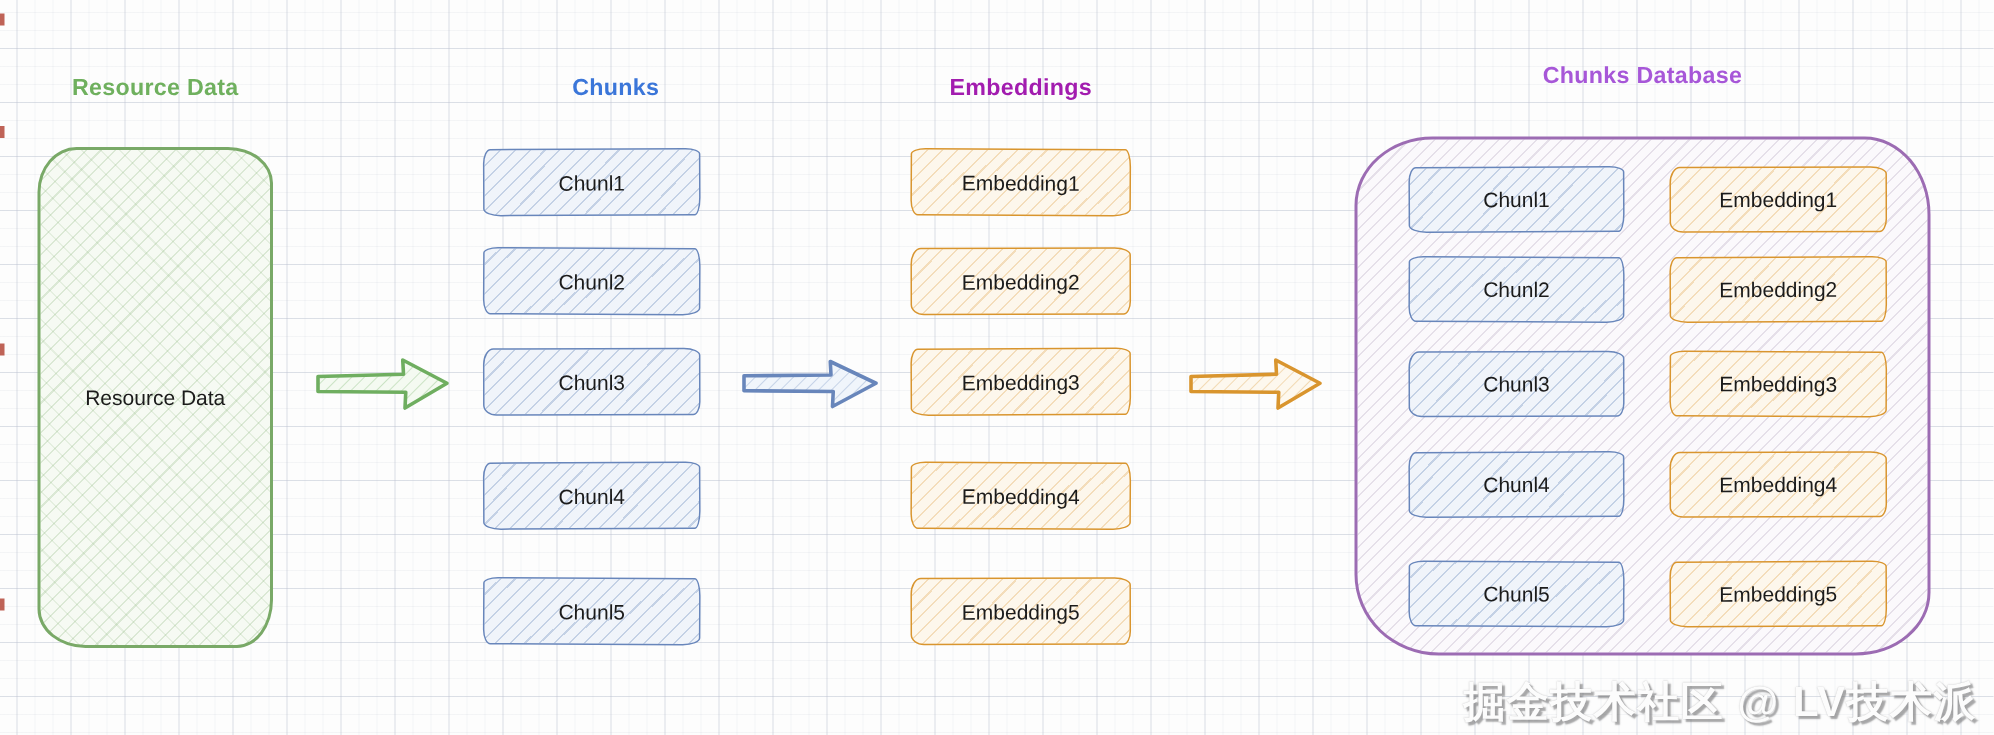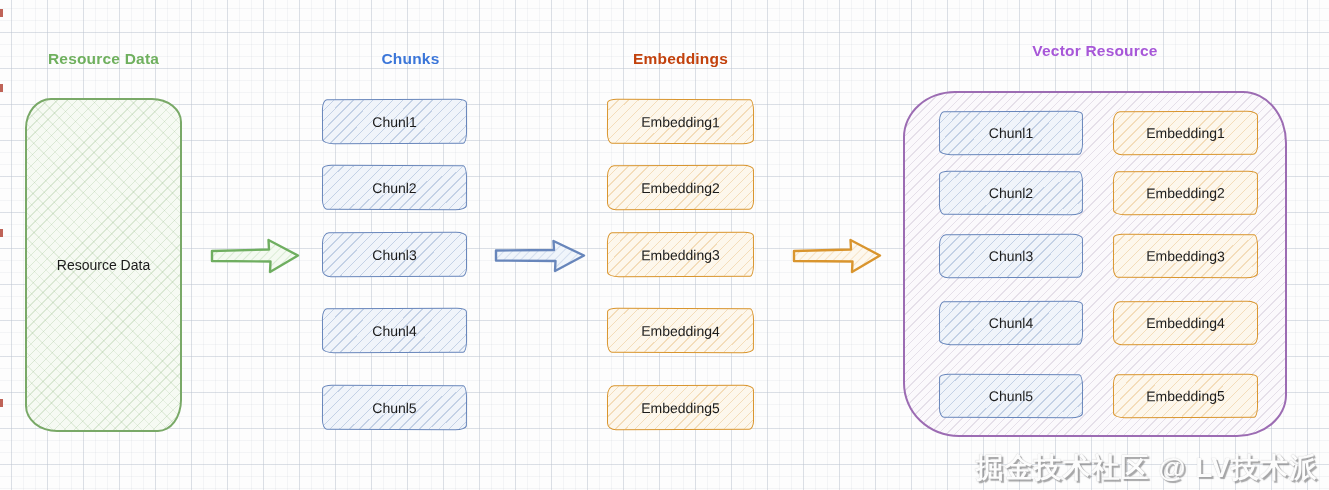--- a/index.html
+++ b/index.html
@@ -116,21 +116,21 @@
 <svg class="arrow" style="left:492px;top:237px" width="96" height="38" viewBox="0 0 96 38">
   <defs>
     <pattern id="hatch-blue" width="6" height="6" patternUnits="userSpaceOnUse" patternTransform="rotate(45)">
       <line x1="0" y1="0" x2="0" y2="6" stroke="rgba(104,134,187,0.35)" stroke-width="1.2"></line>
     </pattern>
   </defs>
   <path d="M4 13.5 L62 13 L61.5 4 L92 18.5 L63 34 L63.5 24 L4 23.5 Z" fill="#f0f5fb" stroke="#6886bb" stroke-width="2.4" stroke-linejoin="round"></path>
   <path d="M4 13.5 L62 13 L61.5 4 L92 18.5 L63 34 L63.5 24 L4 23.5 Z" fill="url(#hatch-blue)" stroke="none"></path>
 </svg>
 
-<div class="col-title" style="left:607px;width:147px;color:#c2410c">Embeddings</div>
+<div class="col-title" style="left:607px;width:147px;color:#a21caf">Embeddings</div>
 <div class="sketch embed-box wob-b r1">
   <span>Embedding1</span>
   </div>
 <div class="sketch embed-box wob-c r2">
   <span>Embedding2</span>
   </div>
 <div class="sketch embed-box wob-a r3">
   <span>Embedding3</span>
   </div>
 <div class="sketch embed-box wob-b r4">
@@ -143,21 +143,21 @@
 <svg class="arrow" style="left:790px;top:235px" width="94" height="42" viewBox="0 0 94 42">
   <defs>
     <pattern id="hatch-orange" width="6" height="6" patternUnits="userSpaceOnUse" patternTransform="rotate(45)">
       <line x1="0" y1="0" x2="0" y2="6" stroke="rgba(217,149,46,0.35)" stroke-width="1.2"></line>
     </pattern>
   </defs>
   <path d="M4 16 L61 14.5 L60.5 5 L90 20.5 L62 37 L62.5 26.5 L4 26 Z" fill="#fdf8ee" stroke="#d9952e" stroke-width="2.4" stroke-linejoin="round"></path>
   <path d="M4 16 L61 14.5 L60.5 5 L90 20.5 L62 37 L62.5 26.5 L4 26 Z" fill="url(#hatch-orange)" stroke="none"></path>
 </svg>
 
-<div class="col-title" style="left:903px;width:384px;top:42px;color:#a757d8">Vector Resource</div>
+<div class="col-title" style="left:903px;width:384px;top:42px;color:#a757d8">Chunks Database</div>
 <div class="sketch" id="vector-db"></div>
 
 <div class="sketch chunk-box vdb-chunk wob-a v1" style="left:939px;width:144px">
   <span>Chunl1</span>
   </div>
 <div class="sketch chunk-box vdb-chunk wob-b v2" style="left:939px;width:144px">
   <span>Chunl2</span>
   </div>
 <div class="sketch chunk-box vdb-chunk wob-c v3" style="left:939px;width:144px">
   <span>Chunl3</span>

